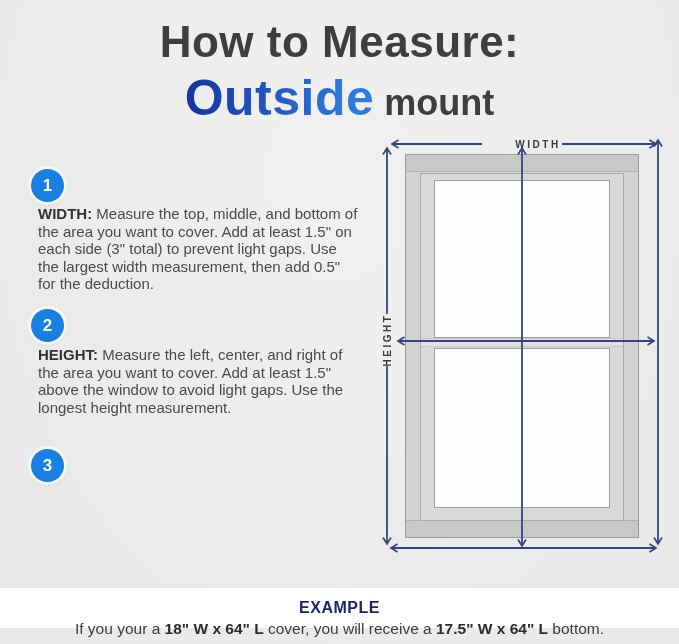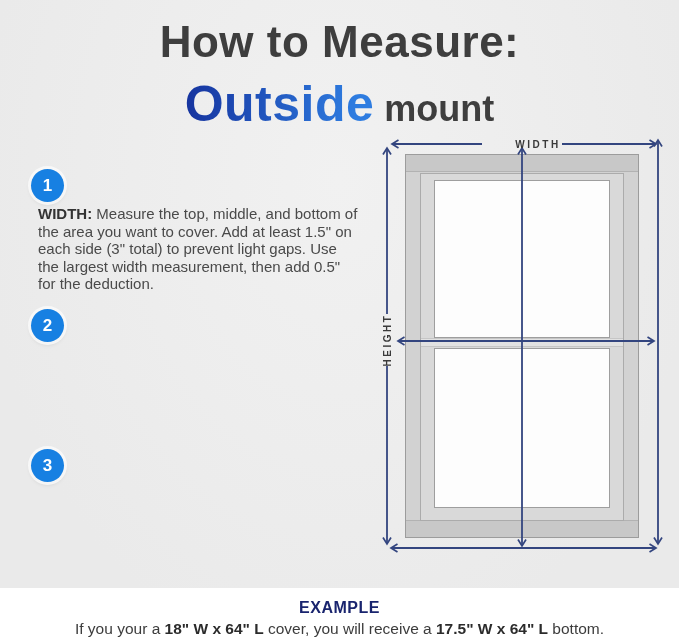--- a/index.html
+++ b/index.html
@@ -9,21 +9,21 @@
     background: #ececec;
   }
   .canvas {
     position: relative; width: 679px; height: 644px; overflow: hidden;
     background: radial-gradient(ellipse at 50% 28%, #f1f1f1 0%, #eaeaea 75%);
   }
 
   
   .title { position: absolute; top: 20px; left: 0; width: 100%; text-align: center; color: #3e3e3e; }
   .title-line1 { font-size: 44px; font-weight: 700; letter-spacing: 0.5px; line-height: 44px; }
-  .title-line2 { line-height: 50px; margin-top: 15px; }
+  .title-line2 { line-height: 50px; margin-top: 9px; }
   .title-accent {
     font-size: 50px; font-weight: 800; letter-spacing: 0.5px;
     color: #1d4fc0;
     background: linear-gradient(90deg, #16349f 0%, #2e7ce0 90%);
     -webkit-background-clip: text; background-clip: text;
     -webkit-text-fill-color: transparent;
   }
   .title-rest { font-size: 36px; font-weight: 700; color: #3e3e3e; }
 
   
@@ -64,41 +64,42 @@
   .arrows { position: absolute; left: 0; top: 0; width: 292px; height: 432px; }
   .dim-label {
     position: absolute; font-size: 10px; font-weight: 700; letter-spacing: 2.5px;
     color: #3a3a3a; white-space: nowrap;
   }
   .width-label { left: 160px; top: 12px; transform: translate(-50%, -50%); }
   .height-label { left: 9px; top: 208px; transform: translate(-50%, -50%) rotate(-90deg); }
 
   
   .example {
-    position: absolute; left: 0; top: 588px; width: 100%; height: 56px;
+    position: absolute; left: 0; top: 588px; width: 100%; height: 40px;
     background: #ffffff; text-align: center;
   }
   .example-heading { margin-top: 11px; font-size: 16px; font-weight: 700; letter-spacing: 0.5px; color: #19246e; }
   .example-line { margin-top: 3px; font-size: 15.5px; color: #3c3c3c; }
   .seg-bold { font-weight: 700; color: #2b2b2b; }
 </style>
 </head>
 <body>
 
 <div class="canvas">
 
   <header class="title">
     <div class="title-line1">How to Measure:</div>
     <div class="title-line2"><span class="title-accent">Outside</span><span class="title-rest"> mount</span></div>
   </header>
 
   <div class="step-badge" id="badge1">1</div>
   <p class="step-text" id="text1"><strong>WIDTH:</strong> <span>Measure the top, middle, and bottom of the area you want to cover. Add at least 1.5" on each side (3" total) to prevent light gaps. Use the largest width measurement, then add 0.5" for the deduction.</span></p>
 
   <div class="step-badge" id="badge2">2</div>
+  <p class="step-text" id="text2"><strong>HEIGHT:</strong> <span>Measure the left, center, and right of the area you want to cover. Add at least 1.5" above the window to avoid light gaps. Use the longest height measurement.</span></p>
 
   <div class="step-badge" id="badge3">3</div>
 
   <div class="diagram">
 
     <div class="casing">
       <div class="casing-top"></div>
       <div class="casing-sill"></div>
       <div class="inner-frame">
         <div class="pane pane-top"></div>

